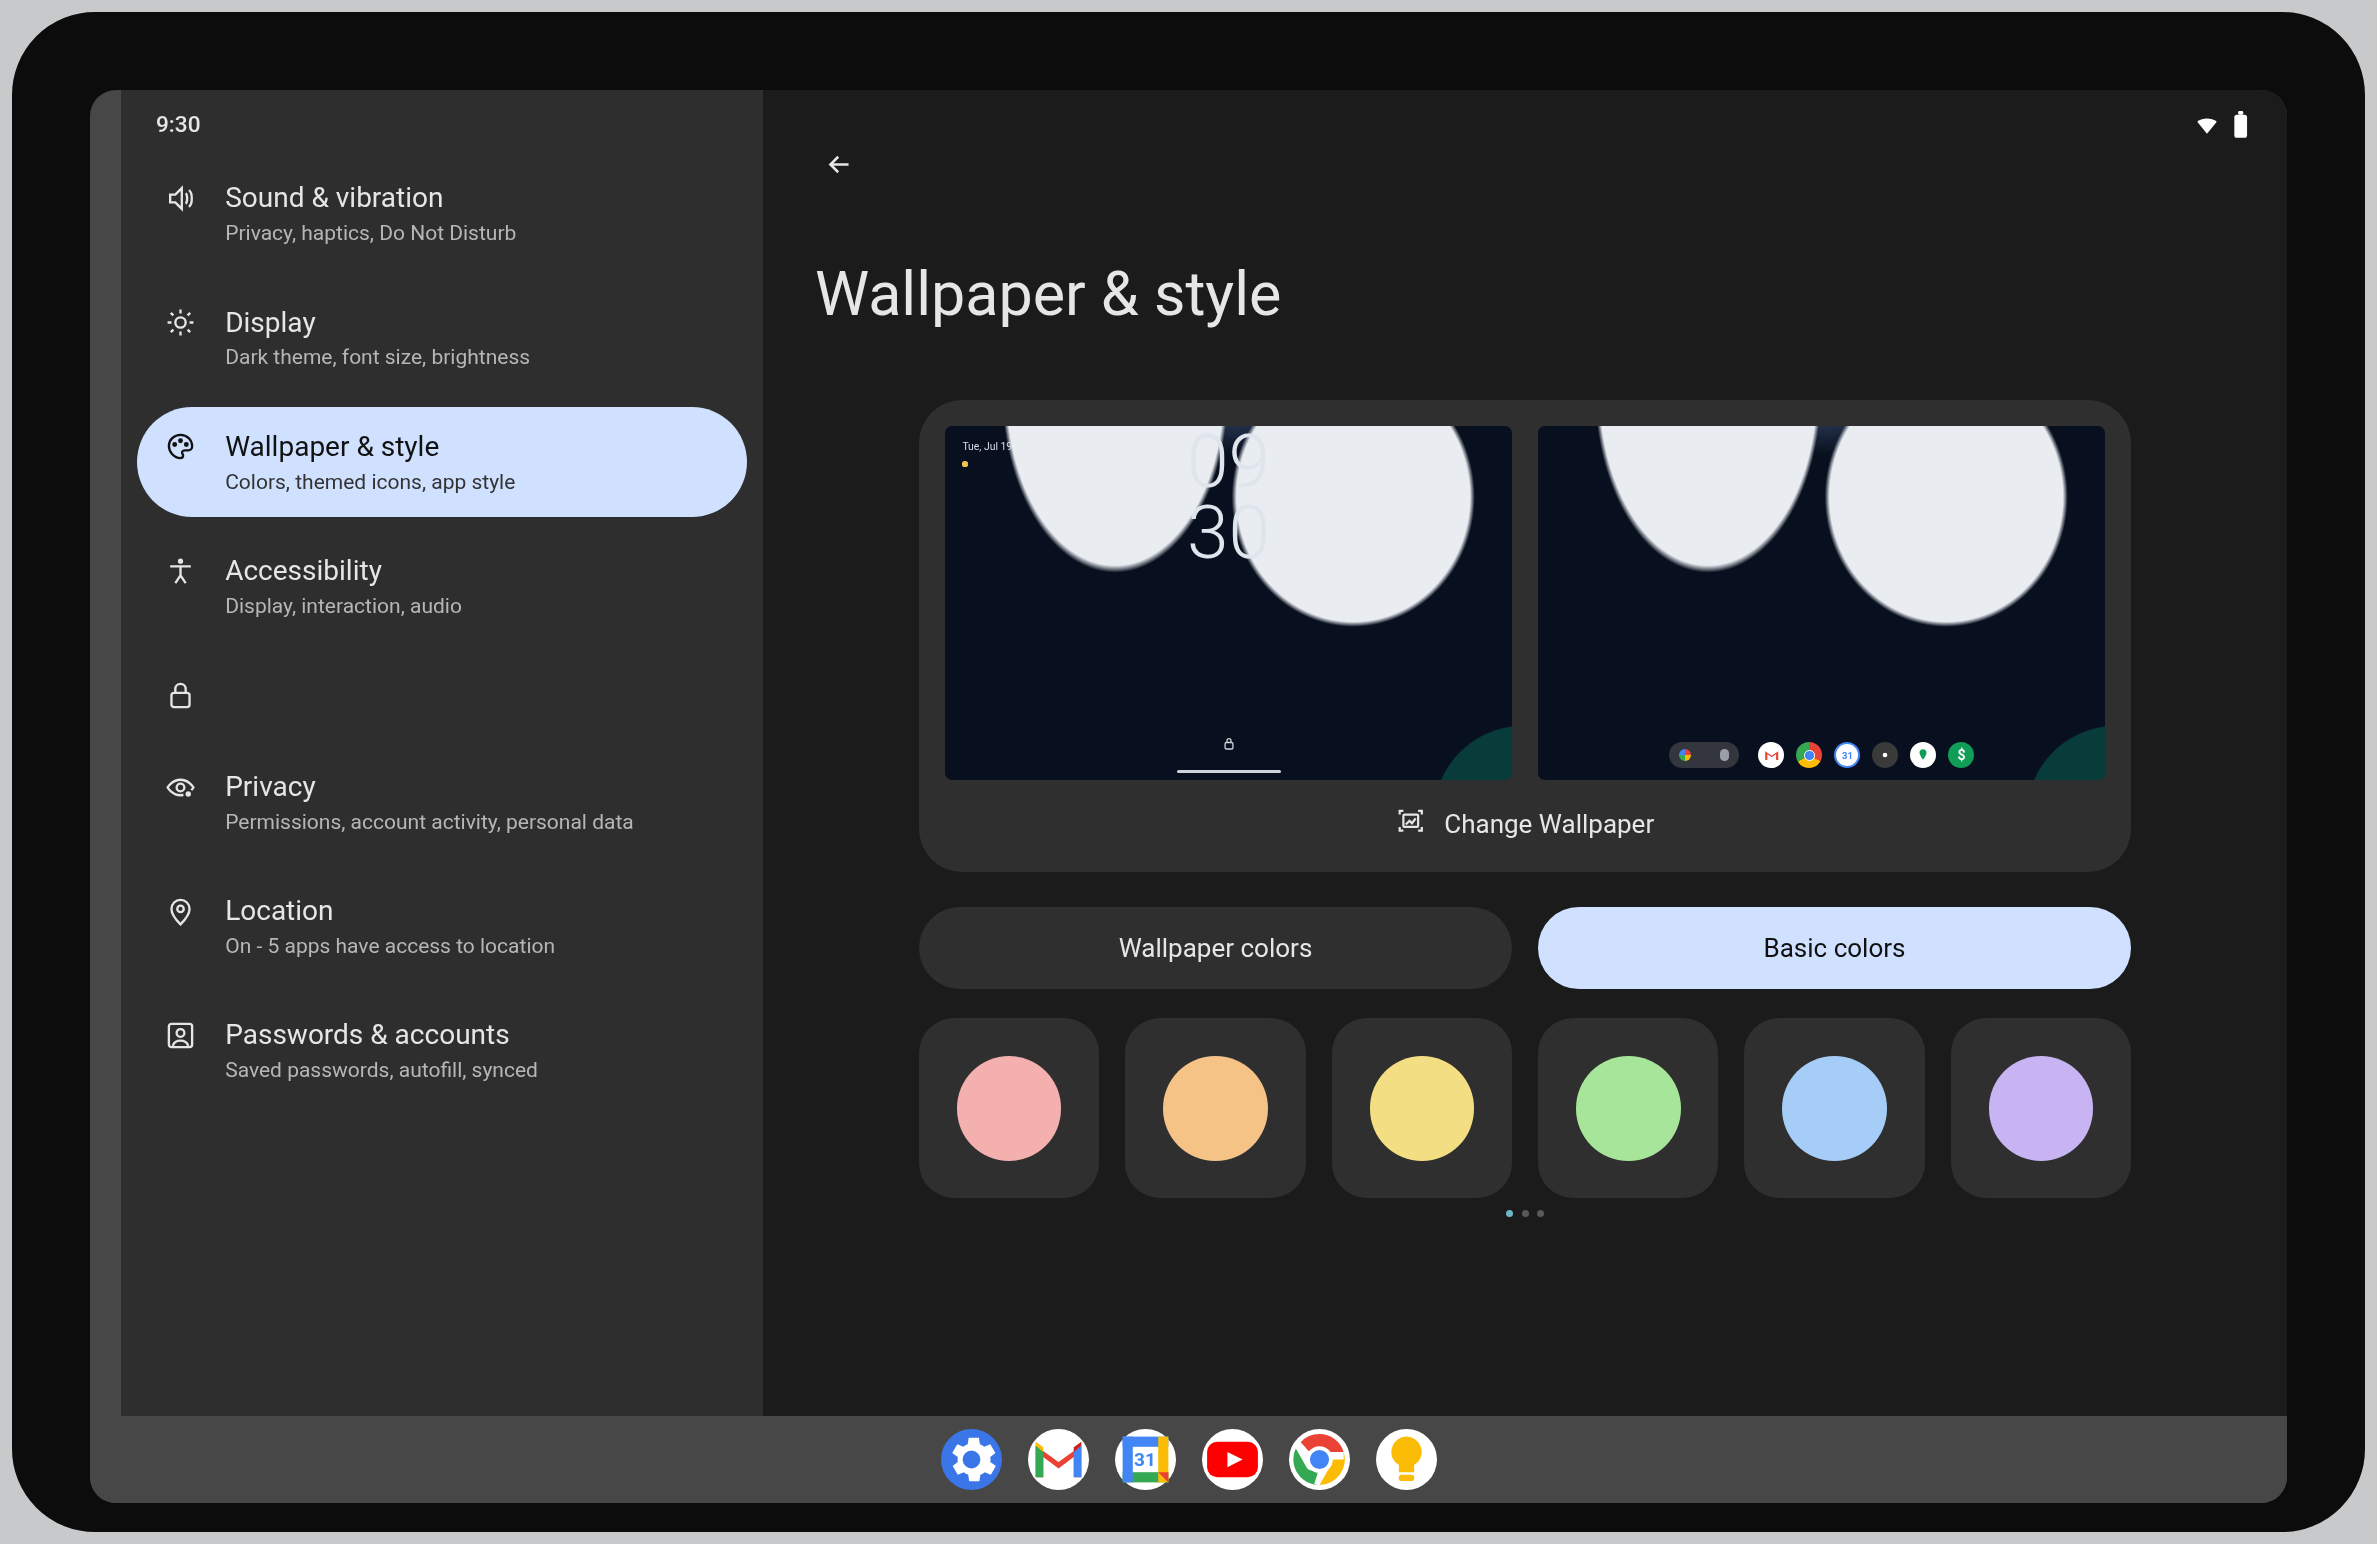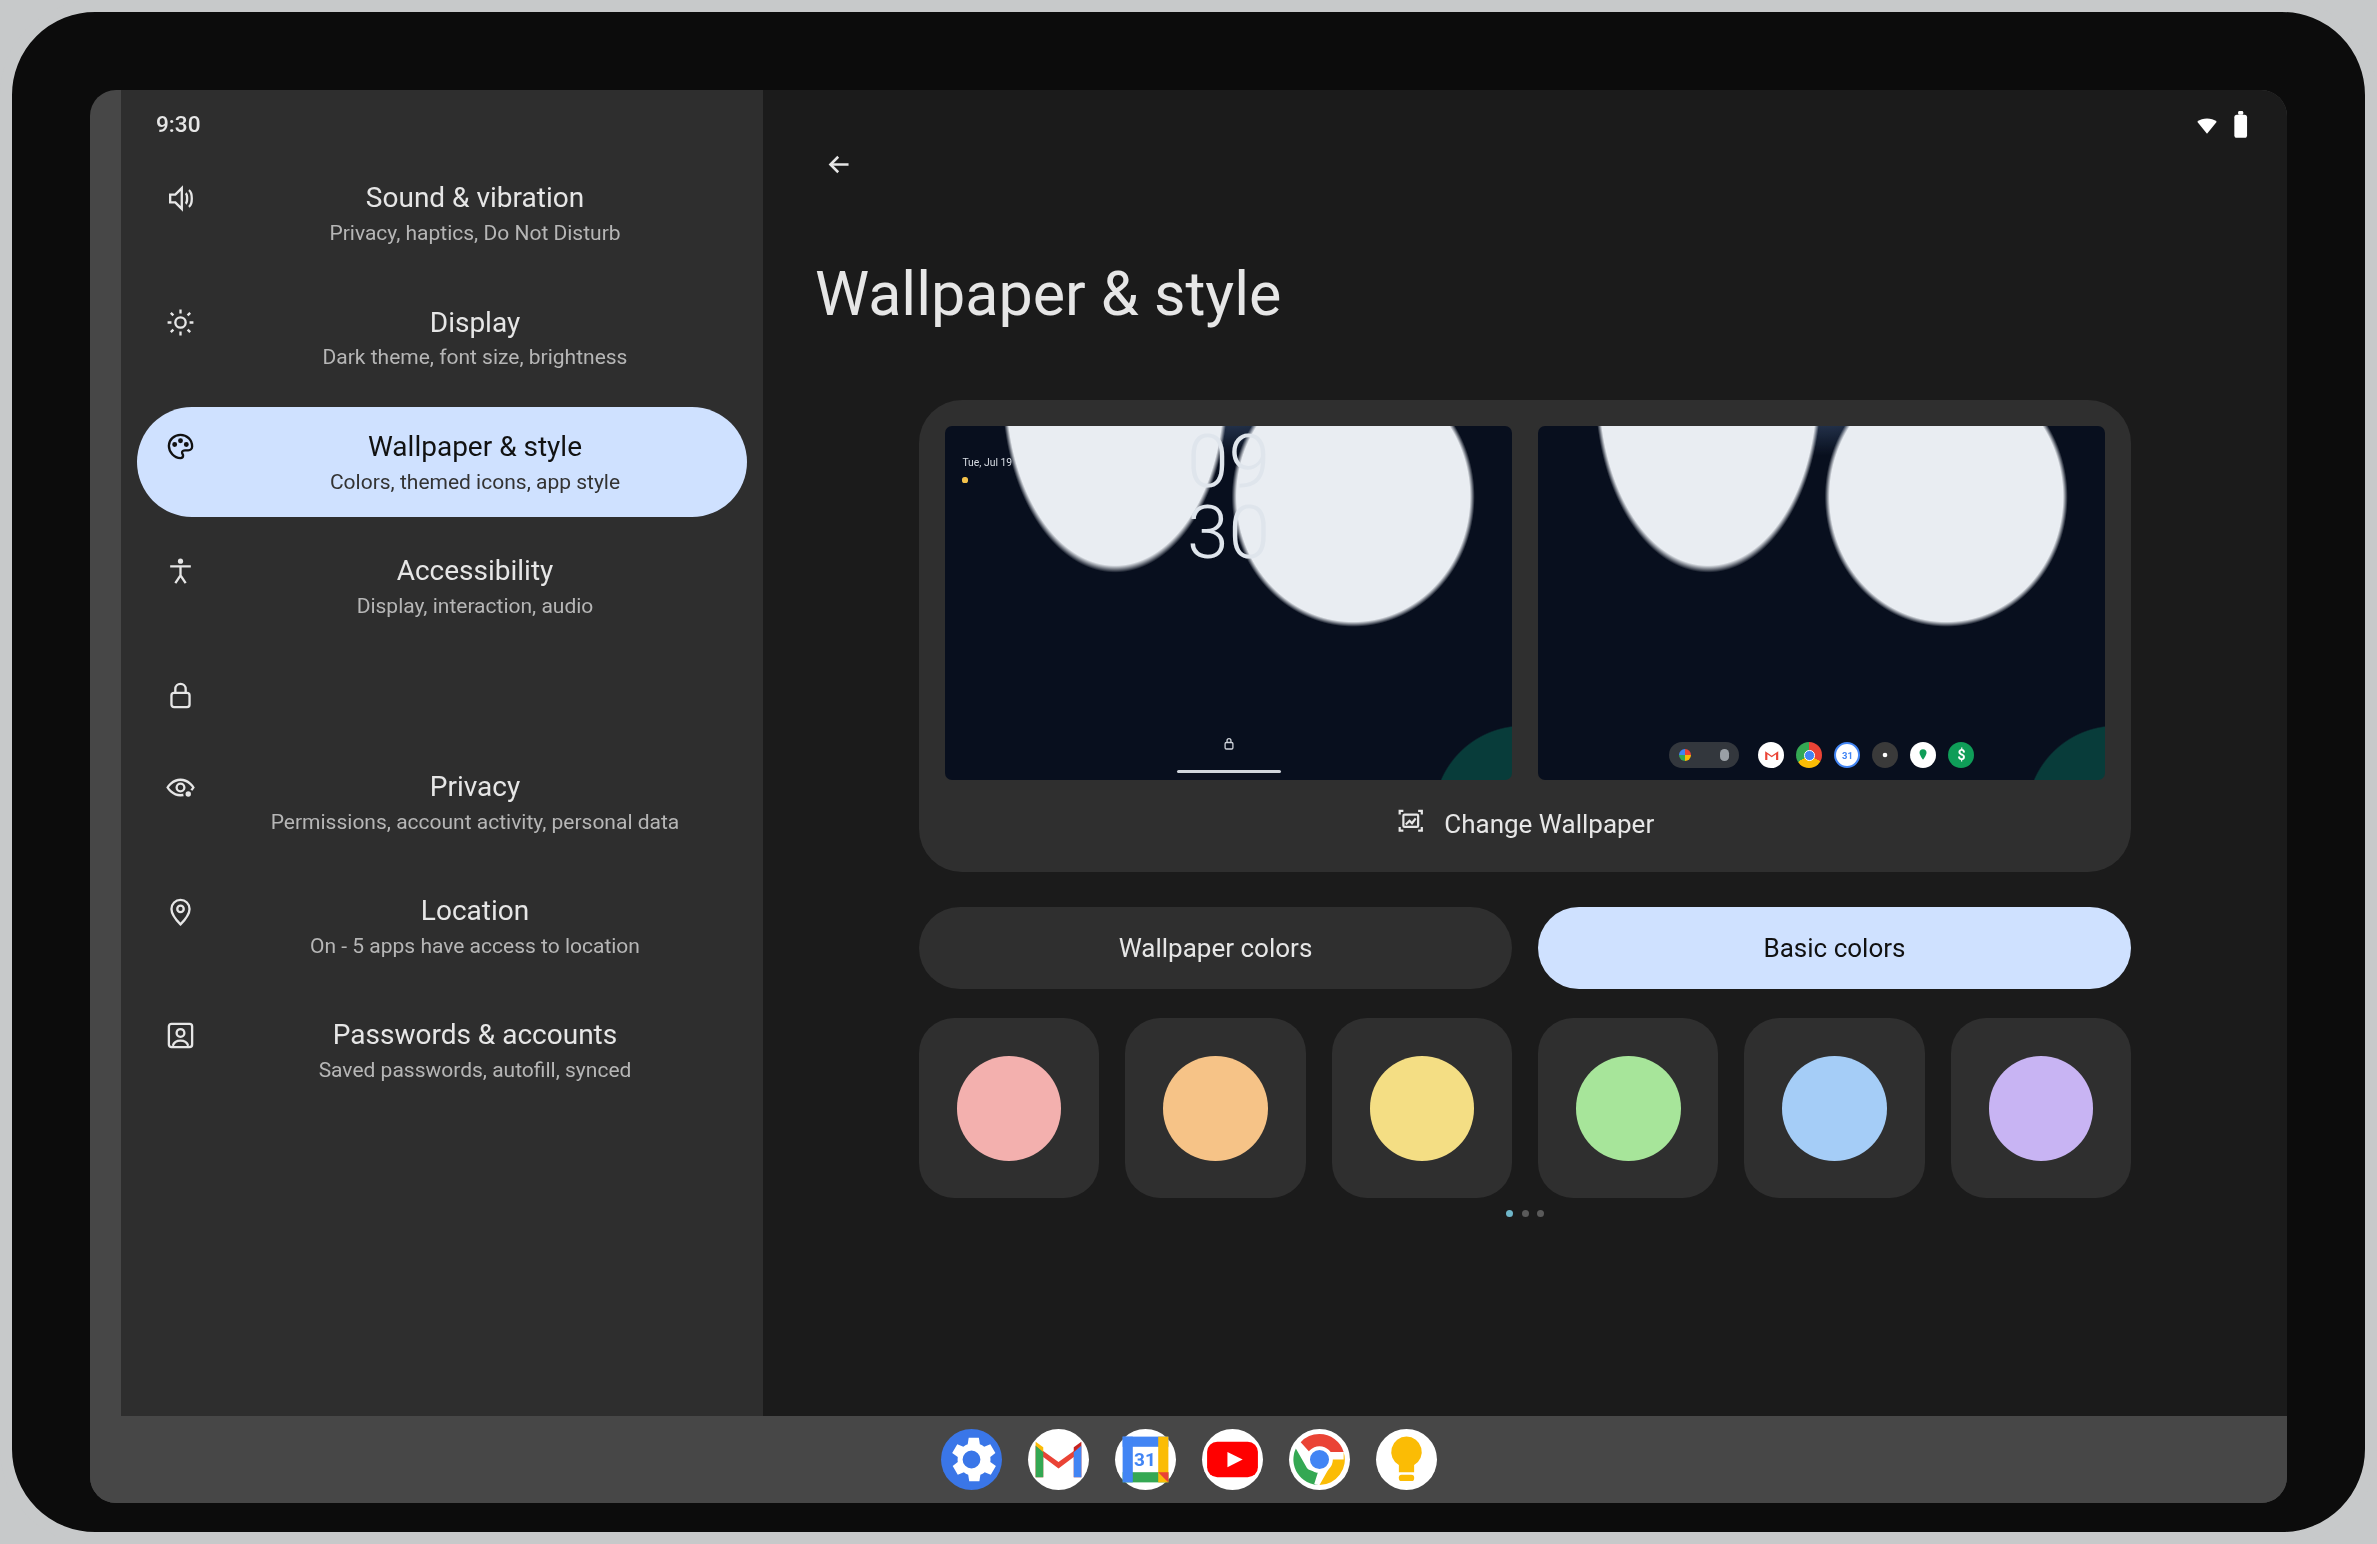--- a/index.html
+++ b/index.html
@@ -51,21 +51,20 @@
   .status-time {
     color: #e6e6e6;
     font-size: 22.6px;
     font-weight: 500;
     padding: 21px 35px 8.7px;
   }
   .sidebar-list {
     flex: 1;
     overflow: hidden;
     padding: 12px 15.6px 0 15.6px;
-    text-align: center;
   }
   .sidebar-item {
     display: flex;
     align-items: flex-start;
     gap: 24px;
     padding: 22.6px 22.6px;
     border-radius: 61px;
     cursor: pointer;
     margin-bottom: 14px;
   }
@@ -147,21 +146,21 @@
     position: absolute; inset: 0;
     display: flex; flex-direction: column;
     align-items: center; 
     color: #dfe5ec;
     font-weight: 300;
     font-size: 75px;
     line-height: 0.95;
     font-family: "Google Sans", Roboto, sans-serif;
   }
   .lock-date {
-    position: absolute; left: 17.4px; top: 30px;
+    position: absolute; left: 17.4px; top: 14px;
     color: #d8dde4; font-size: 10.4px;
     display:flex; flex-direction:column; gap:3.5px;
   }
   .lock-date .dot { width:5.2px;height:5.2px;border-radius:50%;background:#f3c14a;display:inline-block;margin-right:3.5px; }
   .lock-bottom-icon {
     position:absolute; left:50%; bottom:26px; transform:translateX(-50%);
     color:#cfd4db;
   }
   .lock-handle {
     position:absolute; left:50%; bottom:7px; transform:translateX(-50%);

